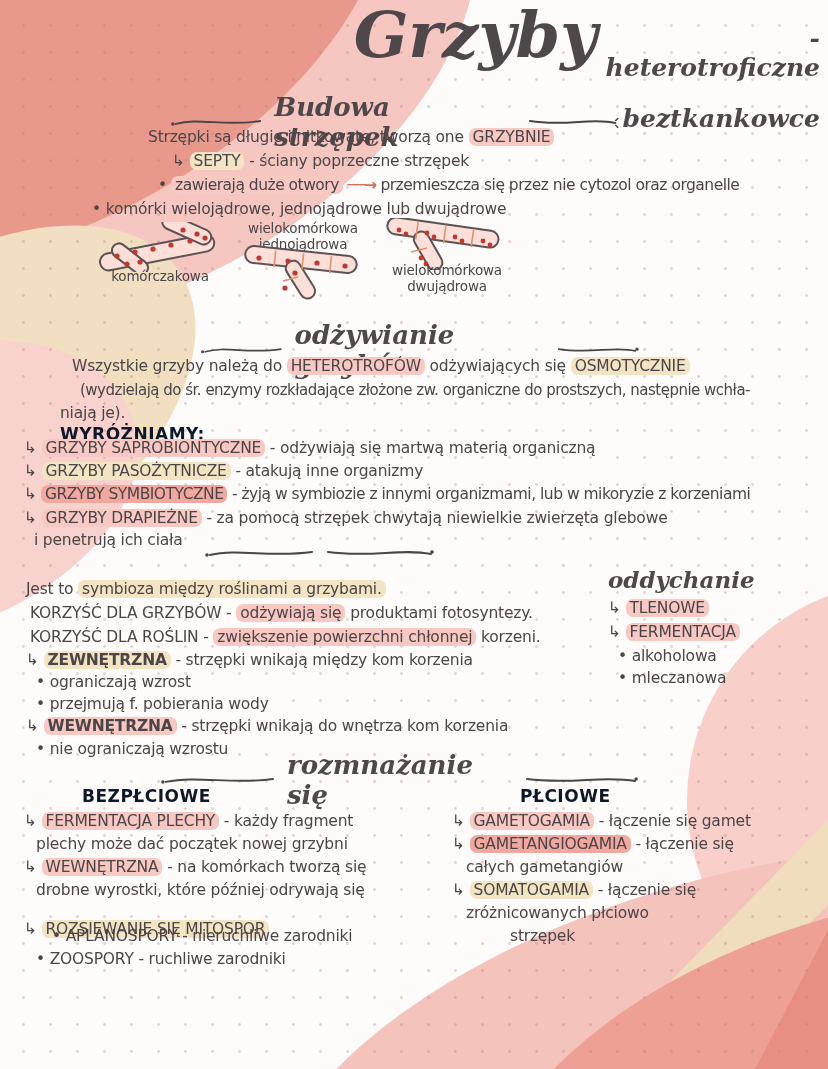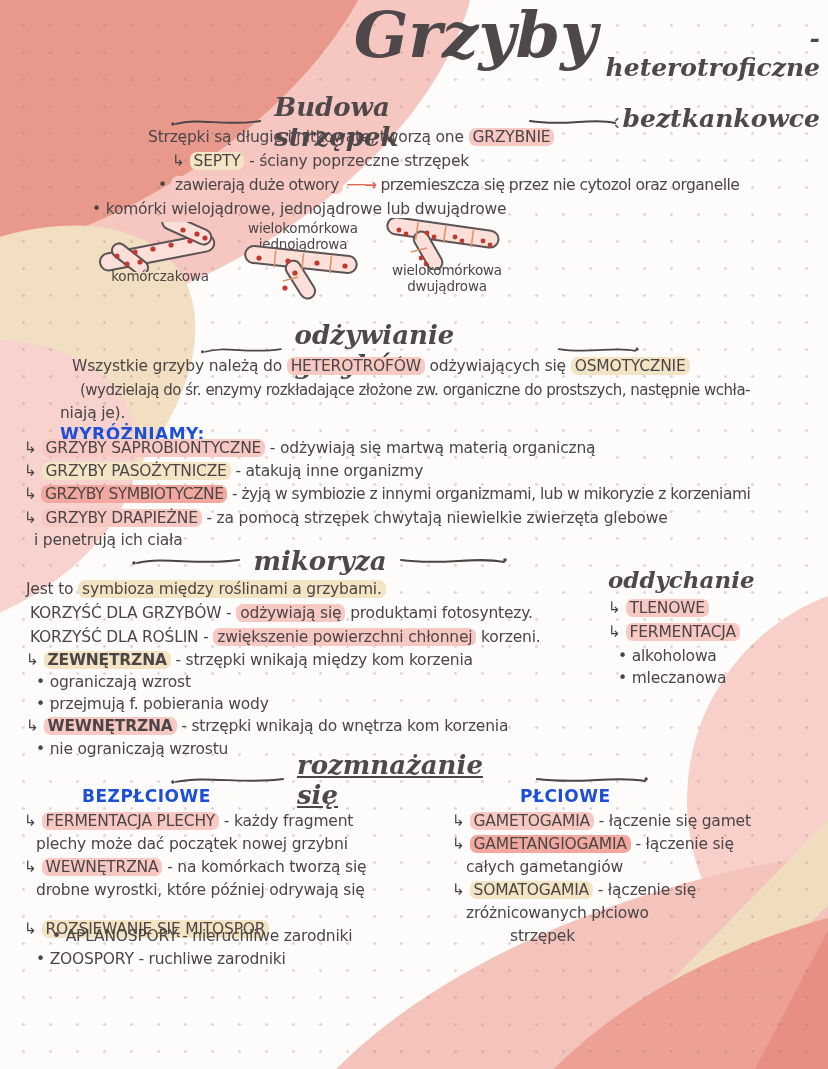--- a/index.html
+++ b/index.html
@@ -15,21 +15,21 @@
   .hl{padding:0 4px;border-radius:7px;}
   .hl-pink{background:#f8c8c2;}
   .hl-rose{background:#f2a89f;}
   .hl-yel{background:#f3e4c3;}
   .b{font-weight:700;}
   .script{
     font-family:"DejaVu Serif",serif;font-style:italic;font-weight:700;color:#4f484a;
   }
   .sec-head{display:flex;align-items:center;justify-content:center;gap:12px;}
   .sec-head .script{font-size:26px;line-height:30px;}
-  .capshead{font-weight:800;font-size:17px;letter-spacing:0.5px;color:#1d4ed8;}
+  .capshead{font-weight:800;font-size:17px;letter-spacing:0.5px;color:#0f172a;}
   .arrow-red{color:#dd6b57;font-weight:700;letter-spacing:-1px;}
   .dlabel{font-size:13.5px;letter-spacing:-0.2px;text-align:center;line-height:16px;}
   .dots{
     position:absolute;inset:0;pointer-events:none;z-index:2;
     background-image:radial-gradient(circle,rgba(170,120,115,0.30) 1.3px,transparent 1.5px);
     background-size:27px 27px;background-position:10px 12px;
   }
   .content{position:absolute;inset:0;z-index:3;}
   .bg{position:absolute;inset:0;z-index:1;}
 </style>
@@ -194,21 +194,20 @@
   <div class="abs line" style="left:24px;top:507px;">
     <span>↳ </span><span class="hl hl-pink">GRZYBY DRAPIEŻNE</span><span> - za pomocą strzępek chwytają niewielkie zwierzęta glebowe</span>
   </div>
   <div class="abs line" style="left:34px;top:529px;">i penetrują ich ciała</div>
 
   <div class="abs sec-head" style="left:110px;top:546px;width:420px;">
     <svg width="110" height="14" viewBox="0 0 110 14">
         <circle cx="3" cy="9" r="1.8" fill="#4b4547"></circle>
         <path d="M6,9 C35,2 65,12 108,6" fill="none" stroke="#4b4547" stroke-width="2" stroke-linecap="round"></path>
       </svg>
-    <span class="script">mikoryza</span>
     <svg width="110" height="14" viewBox="0 0 110 14">
         <path d="M2,6 C45,12 75,2 105,8" fill="none" stroke="#4b4547" stroke-width="2" stroke-linecap="round"></path>
         <circle cx="106" cy="6" r="1.8" fill="#4b4547"></circle>
       </svg>
   </div>
 
   <div class="abs line" style="left:30px;top:602px;">
     <span>KORZYŚĆ DLA GRZYBÓW - </span><span class="hl hl-pink">odżywiają się</span><span> produktami fotosyntezy.</span>
   </div>
   <div class="abs line" style="left:26px;top:578px;">
@@ -230,21 +229,21 @@
   <div class="abs script" style="left:608px;top:566px;font-size:23px;">oddychanie</div>
   <div class="abs line" style="left:608px;top:597px;">
     <span>↳ </span><span class="hl hl-pink">TLENOWE</span>
   </div>
   <div class="abs line" style="left:608px;top:621px;">
     <span>↳ </span><span class="hl hl-pink">FERMENTACJA</span>
   </div>
   <div class="abs line" style="left:618px;top:645px;">• alkoholowa</div>
   <div class="abs line" style="left:618px;top:667px;">• mleczanowa</div>
 
-  <div class="abs sec-head" style="left:170px;top:750px;width:480px;text-decoration:underline;">
+  <div class="abs sec-head" style="left:160px;top:750px;width:480px;">
     <svg width="120" height="14" viewBox="0 0 120 14">
         <circle cx="3" cy="9" r="1.8" fill="#4b4547"></circle>
         <path d="M6,9 C40,2 75,12 118,6" fill="none" stroke="#4b4547" stroke-width="2" stroke-linecap="round"></path>
       </svg>
     <span class="script">rozmnażanie się</span>
     <svg width="120" height="14" viewBox="0 0 120 14">
         <path d="M2,6 C50,12 80,2 115,8" fill="none" stroke="#4b4547" stroke-width="2" stroke-linecap="round"></path>
         <circle cx="116" cy="6" r="1.8" fill="#4b4547"></circle>
       </svg>
   </div>

